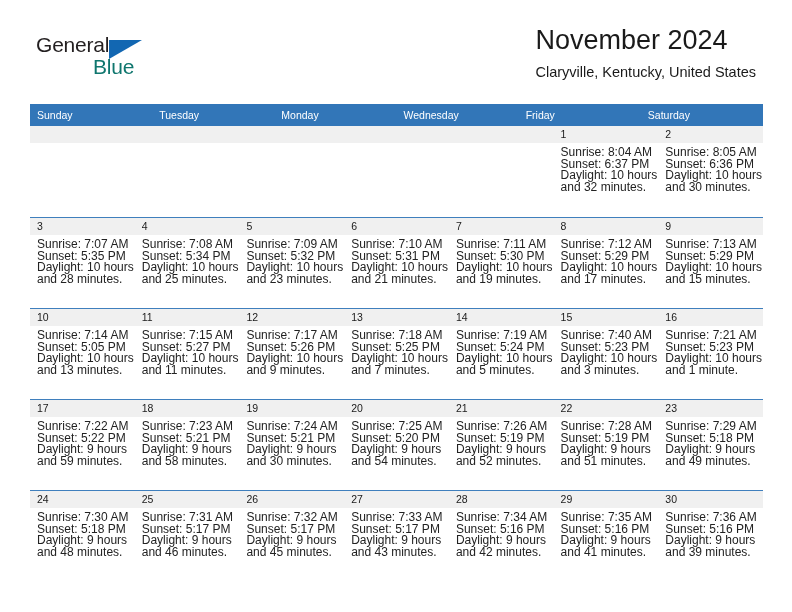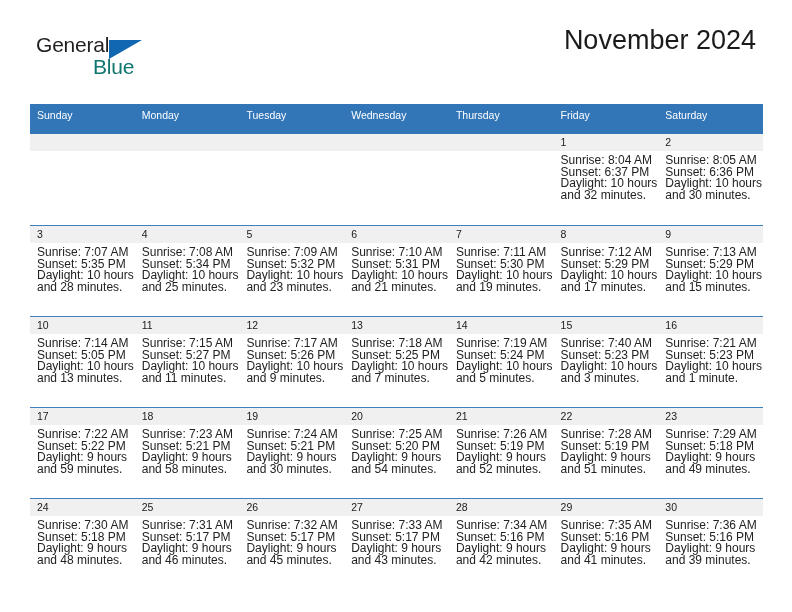--- a/index.html
+++ b/index.html
@@ -86,21 +86,21 @@
   
   .calendar {
     position: absolute;
     left: 30px;
     top: 104px;
     width: 733px;
   }
   .cal-head {
     display: flex;
     background: #3276b8;
-    height: 30px;
+    height: 22px;
   }
   .cal-head .dow {
     flex: 1 1 0;
     min-width: 0;
     color: #ffffff;
     font-size: 10.5px;
     line-height: 22px;
     padding-left: 7px;
     box-sizing: border-box;
     white-space: nowrap;
@@ -151,32 +151,32 @@
   <div class="top">
 
     <div class="logo">
       <span class="logo-general">General</span>
       <span class="logo-tri"></span>
       <span class="logo-blue">Blue</span>
     </div>
 
     <div class="title-block">
       <div class="cal-title">November 2024</div>
+      <div class="cal-location">Claryville, Kentucky, United States</div>
     </div>
 
   </div>
 
   <div class="calendar">
 
     <div class="cal-head">
       <div class="dow">Sunday</div>
+      <div class="dow">Tuesday</div>
       <div class="dow">Monday</div>
-      <div class="dow">Tuesday</div>
       <div class="dow">Wednesday</div>
-      <div class="dow">Thursday</div>
       <div class="dow">Friday</div>
       <div class="dow">Saturday</div>
     </div>
 
     <div class="week first">
       <div class="cell empty">
         <div class="daynum"></div>
         <div class="info">
           <div></div>
           <div></div>

